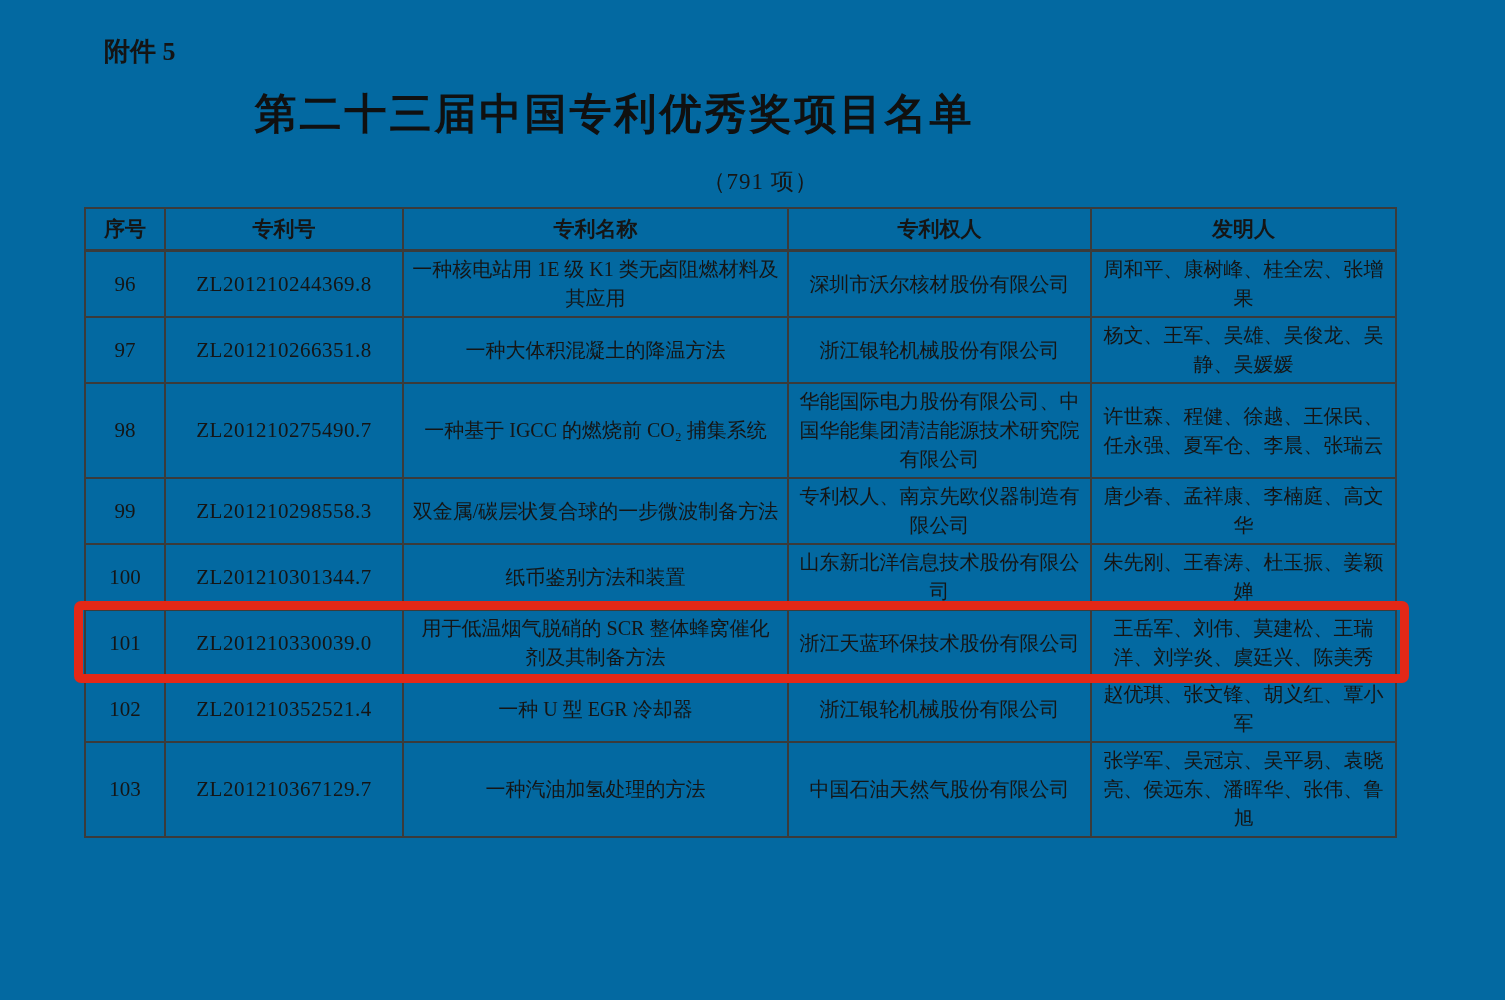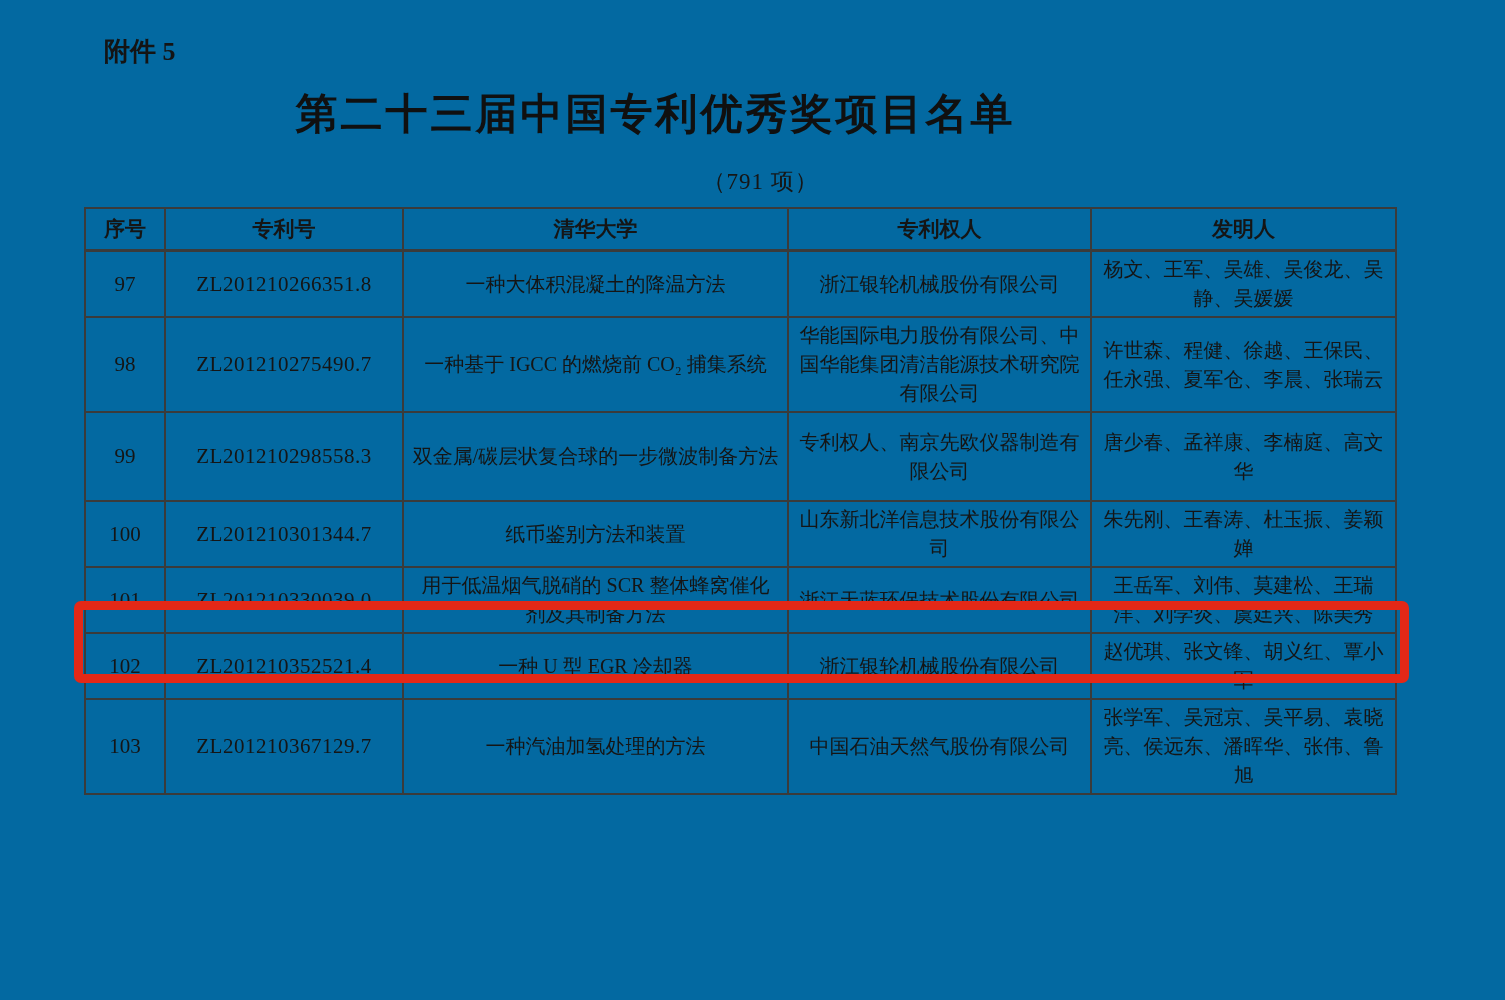--- a/index.html
+++ b/index.html
@@ -13,21 +13,21 @@
   }
   .doc{position:absolute;left:0;top:0;width:1505px;height:1000px;background:#0369a1;}
 
   .attachment{
     position:absolute;left:104px;top:34px;
     font-size:26px;font-weight:700;color:#141414;
   }
   .title{
     position:absolute;left:0;top:86px;width:1229px;
     margin:0;text-align:center;
-    font-size:42px;font-weight:700;letter-spacing:3px;color:#101010;padding-left:41px;
+    font-size:42px;font-weight:700;letter-spacing:3px;color:#101010;
   }
   .subtitle{
     position:absolute;left:8px;top:166px;width:1505px;
     text-align:center;font-size:23px;color:#161616;letter-spacing:1px;
   }
 
   .table-wrap{
     position:absolute;left:84px;top:207px;width:1467px;
   }
   table{
@@ -81,26 +81,33 @@
         <col style="width:80px">
         <col style="width:238px">
         <col style="width:385px">
         <col style="width:303px">
         <col style="width:305px">
       </colgroup>
       <thead>
         <tr id="header-row">
             <th>序号</th>
             <th>专利号</th>
-            <th>清华大学</th>
+            <th>专利名称</th>
             <th>专利权人</th>
             <th>发明人</th>
           </tr>
       </thead>
       <tbody id="body-rows">
+          <tr>
+            <td class="col-no">96</td>
+            <td class="col-patent">ZL201210244369.8</td>
+            <td class="col-name">一种核电站用 1E 级 K1 类无卤阻燃材料及其应用</td>
+            <td class="col-owner">深圳市沃尔核材股份有限公司</td>
+            <td class="col-inv">周和平、康树峰、桂全宏、张增果</td>
+          </tr>
           <tr>
             <td class="col-no">97</td>
             <td class="col-patent">ZL201210266351.8</td>
             <td class="col-name">一种大体积混凝土的降温方法</td>
             <td class="col-owner">浙江银轮机械股份有限公司</td>
             <td class="col-inv">杨文、王军、吴雄、吴俊龙、吴静、吴媛媛</td>
           </tr>
           <tr>
             <td class="col-no">98</td>
             <td class="col-patent">ZL201210275490.7</td>

